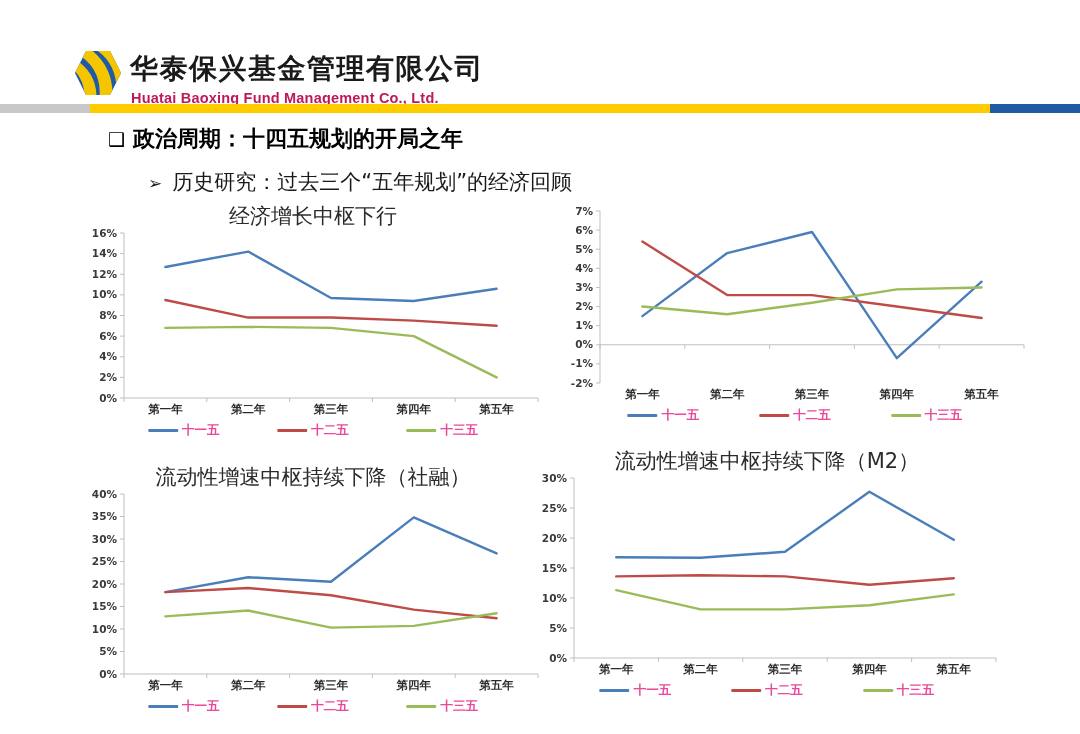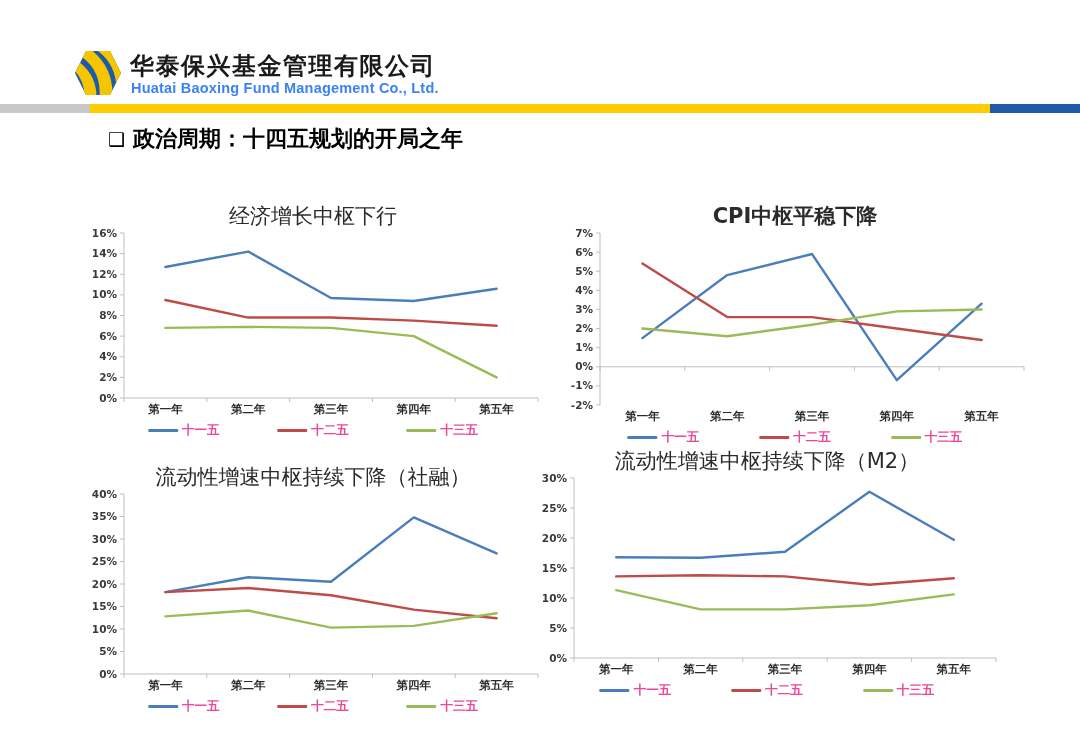--- a/index.html
+++ b/index.html
@@ -10,27 +10,27 @@
     overflow: hidden;
   }
   .slide { position: relative; width: 1080px; height: 734px; background: #fff; }
 
   
   .header { position: absolute; left: 0; top: 0; width: 1080px; height: 100px; }
   .logo-wrap { position: absolute; left: 74px; top: 50px; width: 48px; height: 46px; }
   .logo-wrap svg { display: block; }
   .brand-cn {
     position: absolute; left: 130px; top: 50px;
-    font-size: 24px; font-weight: bold; color: #1a1a1a;
+    font-size: 28px; font-weight: bold; color: #1a1a1a;
     letter-spacing: 1.5px; font-family: "DejaVu Sans", sans-serif;
     white-space: nowrap;
   }
   .brand-en {
-    position: absolute; left: 131px; top: 80px;
-    font-size: 14.5px; font-weight: bold; color: #3b82f6;
+    position: absolute; left: 131px; top: 90px;
+    font-size: 14.5px; font-weight: bold; color: #be185d;
     letter-spacing: 0.2px; white-space: nowrap;
   }
   .rule { position: absolute; left: 0; top: 104px; width: 1080px; height: 9px; }
   .rule .seg { position: absolute; top: 0; height: 9px; }
   .rule .seg-gray  { left: 0;    width: 90px;  background: #c8c8c8; }
   .rule .seg-gold  { left: 90px; width: 900px; background: #ffcc00; }
   .rule .seg-blue  { left: 990px;width: 90px;  background: #1f5aa6; }
 
   
   .title-1 {
@@ -108,20 +108,23 @@
   </div>
 
   <div class="rule">
     <div class="seg seg-gray"></div>
     <div class="seg seg-gold"></div>
     <div class="seg seg-blue"></div>
   </div>
 
   <div class="title-1">
     <span class="bullet-sq">❑</span><span>政治周期：十四五规划的开局之年</span>
+  </div>
+  <div class="title-2">
+    <span class="bullet-ar">➢</span><span>历史研究：过去三个“五年规划”的经济回顾</span>
   </div>
 
   <div class="charts">
     <div class="chart-cell" id="cell-0">
       <div class="chart-title">经济增长中枢下行</div>
       <div class="plot-area" style="height: 175px;">
           <svg viewBox="0 0 462 175" preserveAspectRatio="none">
             <text x="35" y="174.6" text-anchor="end" font-size="10.5" font-weight="bold" fill="#3a3a3a" font-family="&quot;DejaVu Sans&quot;, sans-serif">0%</text>
             <line x1="38" x2="42" y1="171" y2="171" stroke="#bfbfbf" stroke-width="1"></line>
             <text x="35" y="153.975" text-anchor="end" font-size="10.5" font-weight="bold" fill="#3a3a3a" font-family="&quot;DejaVu Sans&quot;, sans-serif">2%</text>
@@ -170,21 +173,20 @@
             <span class="legend-text">十二五</span>
           </div>
           <div class="legend-item" style="left: 78%;">
             <span class="legend-swatch" style="background: rgb(155, 187, 89);"></span>
             <span class="legend-text">十三五</span>
           </div>
         </div>
     </div>
 
     <div class="chart-cell" id="cell-1">
-      <div class="chart-title bold">CPI中枢平稳下降</div>
       <div class="plot-area" style="height: 182px;">
           <svg viewBox="0 0 470 182" preserveAspectRatio="none">
             <text x="33" y="181.6" text-anchor="end" font-size="10.5" font-weight="bold" fill="#3a3a3a" font-family="&quot;DejaVu Sans&quot;, sans-serif">-2%</text>
             <line x1="36" x2="40" y1="178" y2="178" stroke="#bfbfbf" stroke-width="1"></line>
             <text x="33" y="162.48888888888888" text-anchor="end" font-size="10.5" font-weight="bold" fill="#3a3a3a" font-family="&quot;DejaVu Sans&quot;, sans-serif">-1%</text>
             <line x1="36" x2="40" y1="158.88888888888889" y2="158.88888888888889" stroke="#bfbfbf" stroke-width="1"></line>
             <text x="33" y="143.37777777777777" text-anchor="end" font-size="10.5" font-weight="bold" fill="#3a3a3a" font-family="&quot;DejaVu Sans&quot;, sans-serif">0%</text>
             <line x1="36" x2="40" y1="139.77777777777777" y2="139.77777777777777" stroke="#bfbfbf" stroke-width="1"></line>
             <text x="33" y="124.26666666666667" text-anchor="end" font-size="10.5" font-weight="bold" fill="#3a3a3a" font-family="&quot;DejaVu Sans&quot;, sans-serif">1%</text>
             <line x1="36" x2="40" y1="120.66666666666667" y2="120.66666666666667" stroke="#bfbfbf" stroke-width="1"></line>

